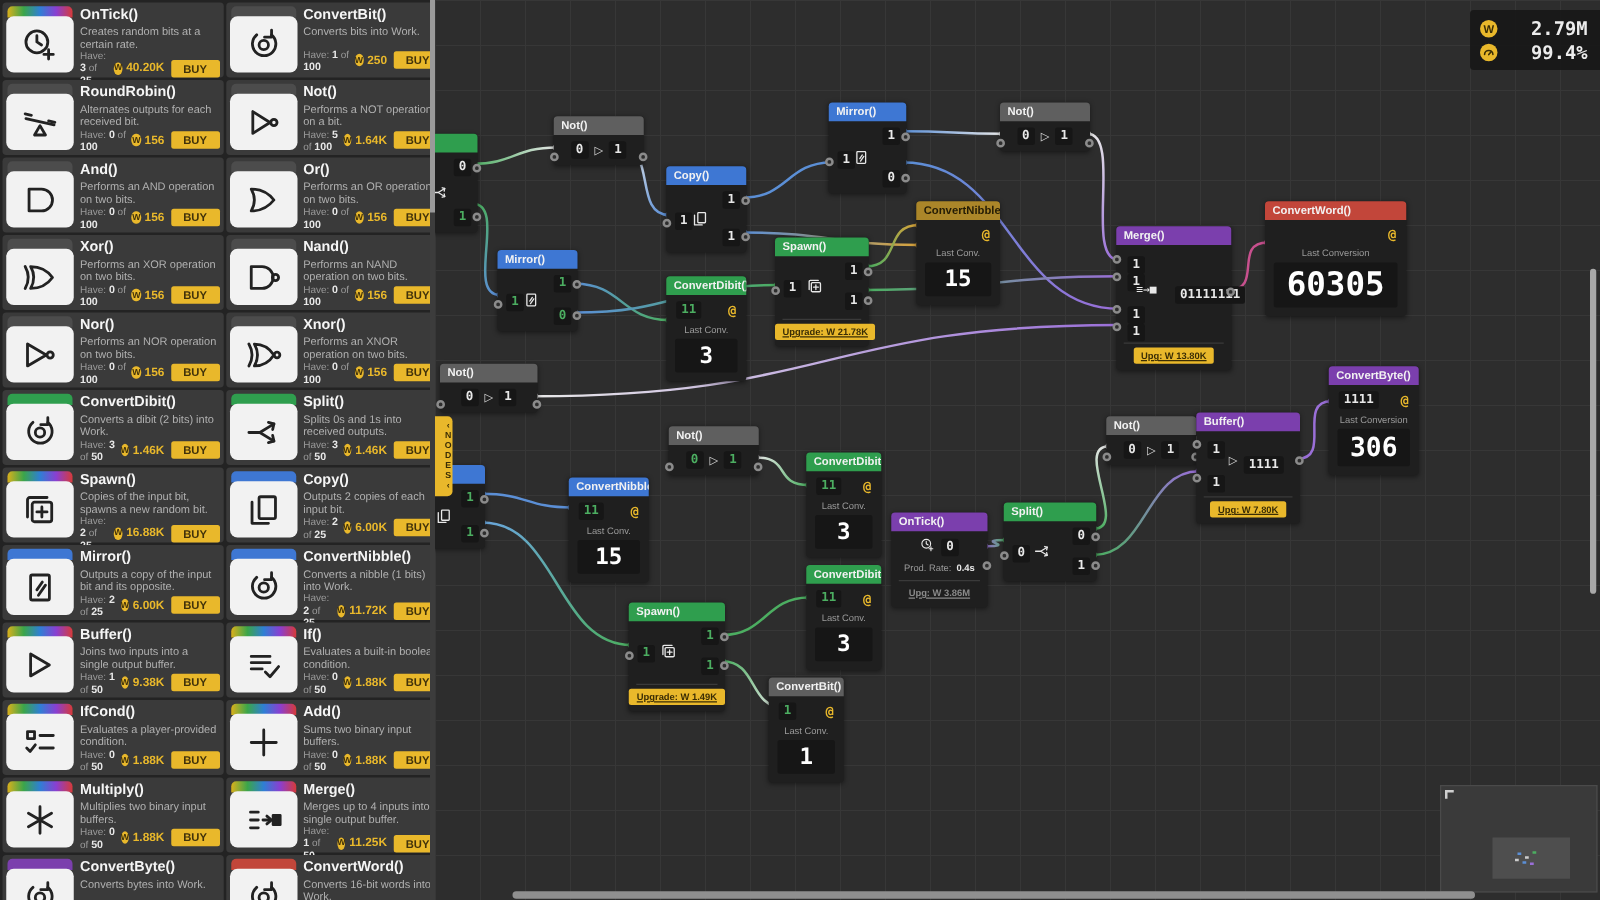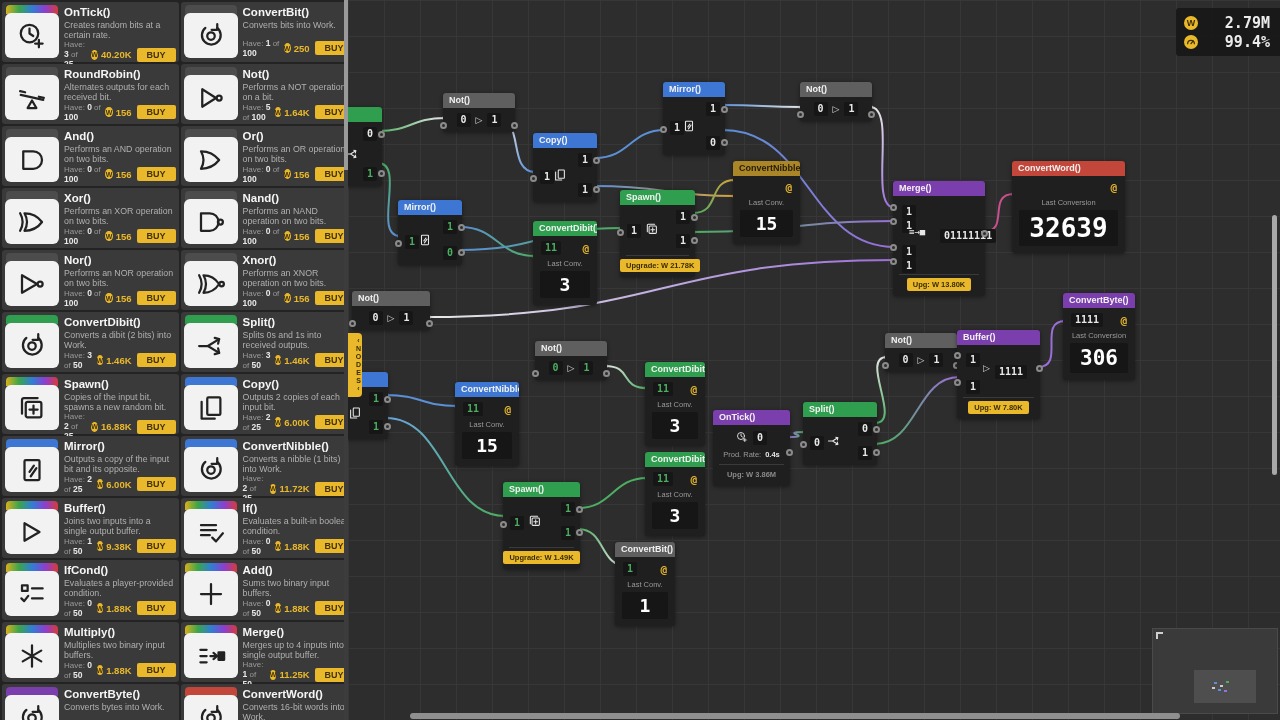--- a/index.html
+++ b/index.html
@@ -61,21 +61,21 @@
     border:2px solid #8b8b8b; z-index:3; }
   .grow { display:flex; align-items:center; justify-content:center; gap:5px; padding:5px 8px; }
   .tri { color:#dcdcdc; font-size:9px; line-height:10px; }
   .rchips { position:absolute; right:5px; top:0; bottom:0; display:flex;
     flex-direction:column; justify-content:space-between; padding:5px 0; align-items:flex-end; }
   .lchip { position:absolute; left:7px; top:50%; transform:translateY(-50%); }
   .micon { position:absolute; top:50%; transform:translate(-50%,-50%); color:#e8e8e8; }
   .micon svg { width:14px; height:14px; display:block; }
   .nbtn { display:block; margin:3px auto 5px; background:#e9b82b; color:#3a2d05;
     border:none; border-radius:2px; font-size:7.5px; font-weight:bold; padding:2px 6px;
-    cursor:pointer; white-space:nowrap; }
+    cursor:pointer; white-space:nowrap;text-decoration:underline; }
   .nbtn.dis { background:none; color:#8a8a8a; }
   .ndiv { border-top:1px solid #3a3a3a; margin:2px 6px 0; }
   .convrow { display:flex; align-items:center; justify-content:space-between; padding:5px 8px 2px; }
   .at { color:#e9b82b; font-weight:bold; font-size:11px; font-family:"DejaVu Sans Mono",monospace; }
   .lbl { text-align:center; color:#9a9a9a; font-size:7.5px; padding:2px 4px; }
   .bigbox { background:#161616; border-radius:2px; margin:1px 7px 7px; text-align:center;
     color:#ffffff; font-family:"DejaVu Sans Mono", monospace; font-weight:bold; padding:3px 2px; }
   .raterow { display:flex; justify-content:center; gap:4px; font-size:7.5px; color:#9a9a9a;
     padding:1px 4px 3px; }
   .raterow b { color:#e8e8e8; }
@@ -953,21 +953,21 @@
           <button class="nbtn">Upg: W 13.80K</button>
         </div>
         <div class="node" style="left:664px;top:161px;width:113px">
           <div class="nh red">ConvertWord()</div>
           <div class="nb">
             <div class="convrow">
               <span></span>
               <span class="at">@</span>
             </div>
             <div class="lbl">Last Conversion</div>
-            <div class="bigbox" style="font-size:26px">32639</div>
+            <div class="bigbox" style="font-size:26px">60305</div>
           </div>
         </div>
         <div class="node" style="left:537px;top:333px;width:72px">
           <div class="nh gray">Not()</div>
           <div class="nb grow">
             <span class="dot" style="left:-3px;top:50%;margin-top:2px;"></span>
             <span class="chip ">0</span>
             <span class="tri">▷</span>
             <span class="chip ">1</span>
             <span class="dot" style="right:-3px;top:50%;margin-top:2px;"></span>

